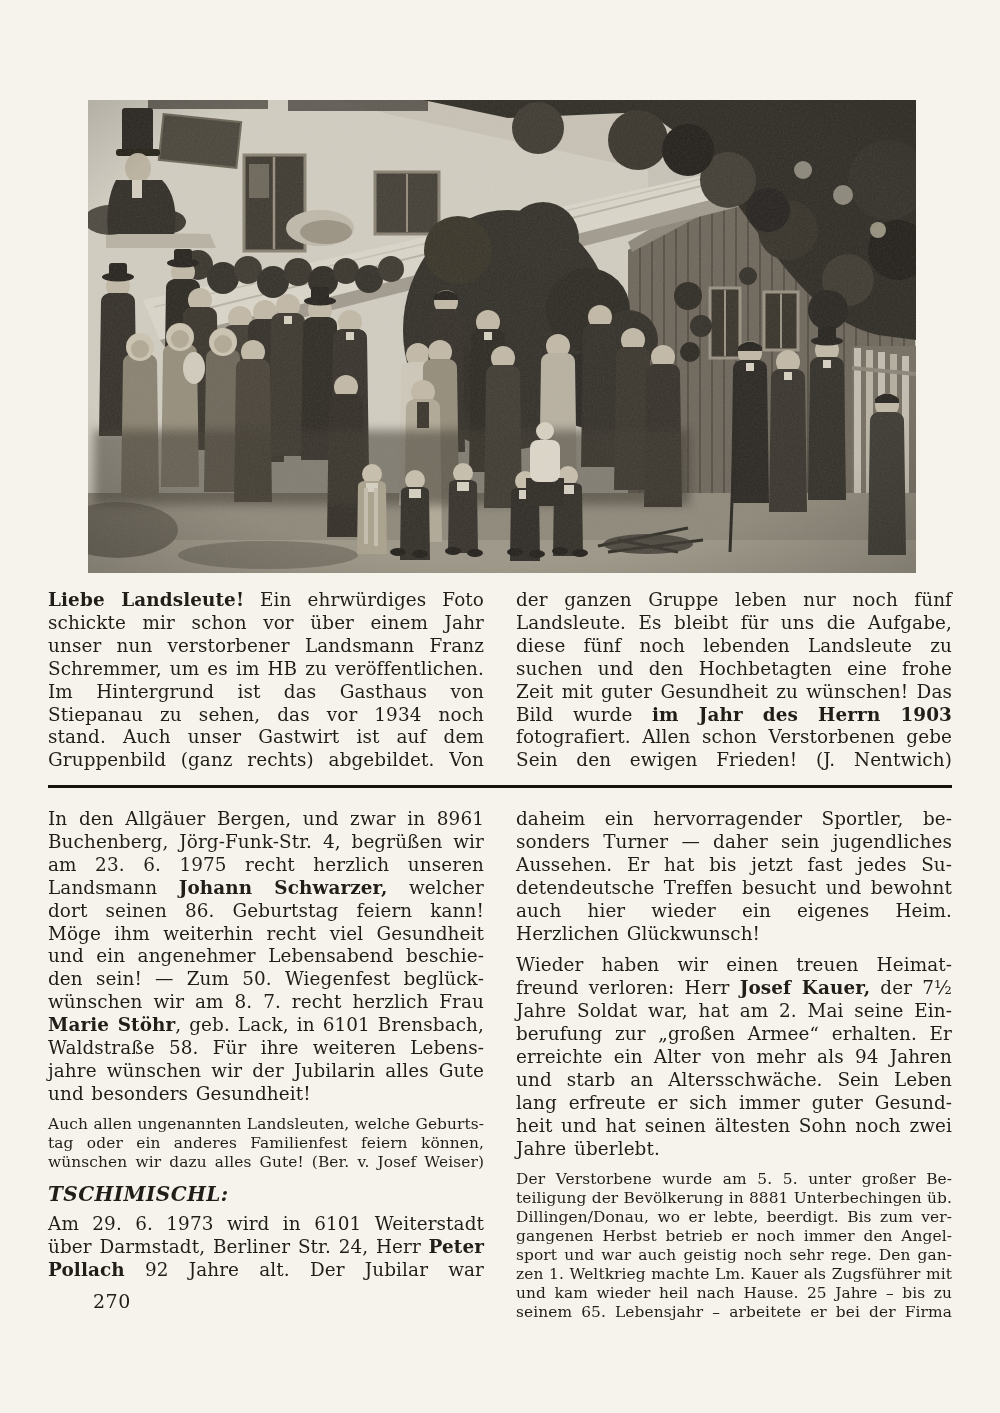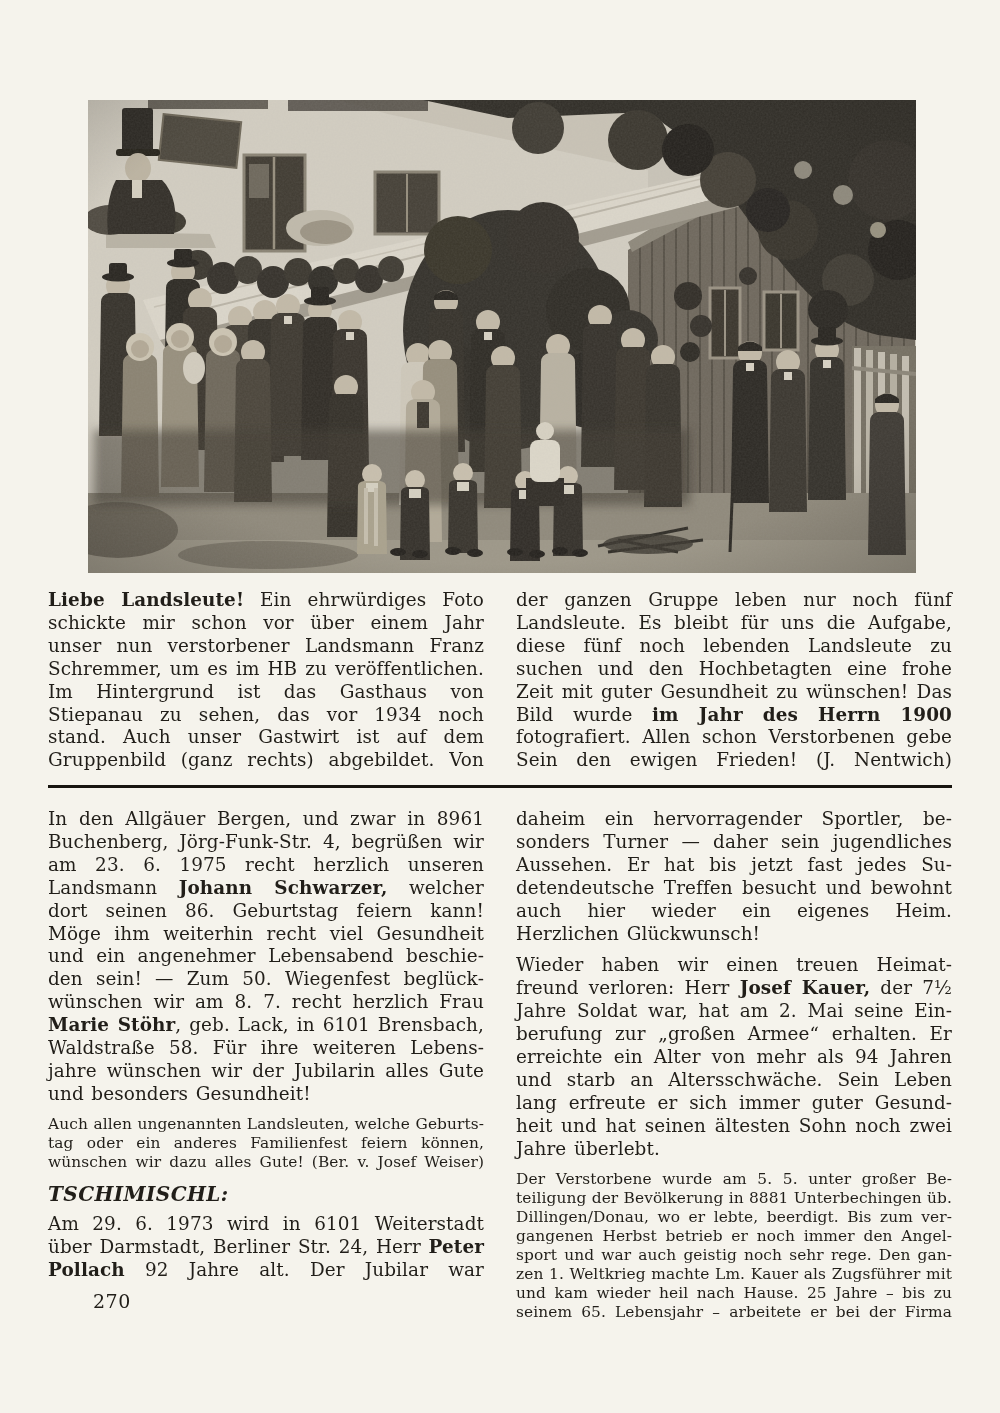--- a/index.html
+++ b/index.html
@@ -299,21 +299,21 @@
       <rect width="828" height="473" filter="url(#gr)" opacity="0.28"></rect>
       <rect width="828" height="473" fill="url(#vig)"></rect>
     </svg>
   </figure>
 
   <section class="intro">
     <div class="colT">
       <p class="body cont"><b class="lead-bold">Liebe Landsleute!</b><span> Ein ehrwürdiges Foto schickte mir schon vor über einem Jahr unser nun verstorbener Landsmann Franz Schremmer, um es im HB zu veröffent­lichen. Im Hintergrund ist das Gasthaus von Stiepanau zu sehen, das vor 1934 noch stand. Auch unser Gastwirt ist auf dem Gruppenbild (ganz rechts) abgebildet. Von</span></p>
     </div>
     <div class="colT">
-      <p class="body cont"><span>der ganzen Gruppe leben nur noch fünf Landsleute. Es bleibt für uns die Aufgabe, diese fünf noch lebenden Landsleute zu suchen und den Hochbetagten eine frohe Zeit mit guter Gesundheit zu wünschen! Das Bild wurde </span><b>im Jahr des Herrn 1900</b><span> fotografiert. Allen schon Verstorbenen ge­be Sein den ewigen Frieden! (J. Nentwich)</span></p>
+      <p class="body cont"><span>der ganzen Gruppe leben nur noch fünf Landsleute. Es bleibt für uns die Aufgabe, diese fünf noch lebenden Landsleute zu suchen und den Hochbetagten eine frohe Zeit mit guter Gesundheit zu wünschen! Das Bild wurde </span><b>im Jahr des Herrn 1903</b><span> fotografiert. Allen schon Verstorbenen ge­be Sein den ewigen Frieden! (J. Nentwich)</span></p>
     </div>
   </section>
 
   <hr class="rule">
 
   <section class="bottom">
     <div class="colB">
       <p class="body"><span>In den Allgäuer Bergen, und zwar in 8961 Buchenberg, Jörg-Funk-Str. 4, begrüßen wir am 23. 6. 1975 recht herzlich unseren Landsmann </span><b>Johann Schwarzer,</b><span> welcher dort seinen 86. Geburtstag feiern kann! Möge ihm weiterhin recht viel Gesundheit und ein angenehmer Lebensabend beschie­den sein! — Zum 50. Wiegenfest beglück­wünschen wir am 8. 7. recht herzlich Frau </span><b>Marie Stöhr</b><span>, geb. Lack, in 6101 Brensbach, Waldstraße 58. Für ihre weiteren Lebens­jahre wünschen wir der Jubilarin alles Gute und besonders Gesundheit!</span></p>
       <p class="note bold cont">Auch allen ungenannten Landsleuten, welche Geburts­tag oder ein anderes Familienfest feiern können, wünschen wir dazu alles Gute! (Ber. v. Josef Weiser)</p>
       <h2 class="shead gap">TSCHIMISCHL:</h2>

